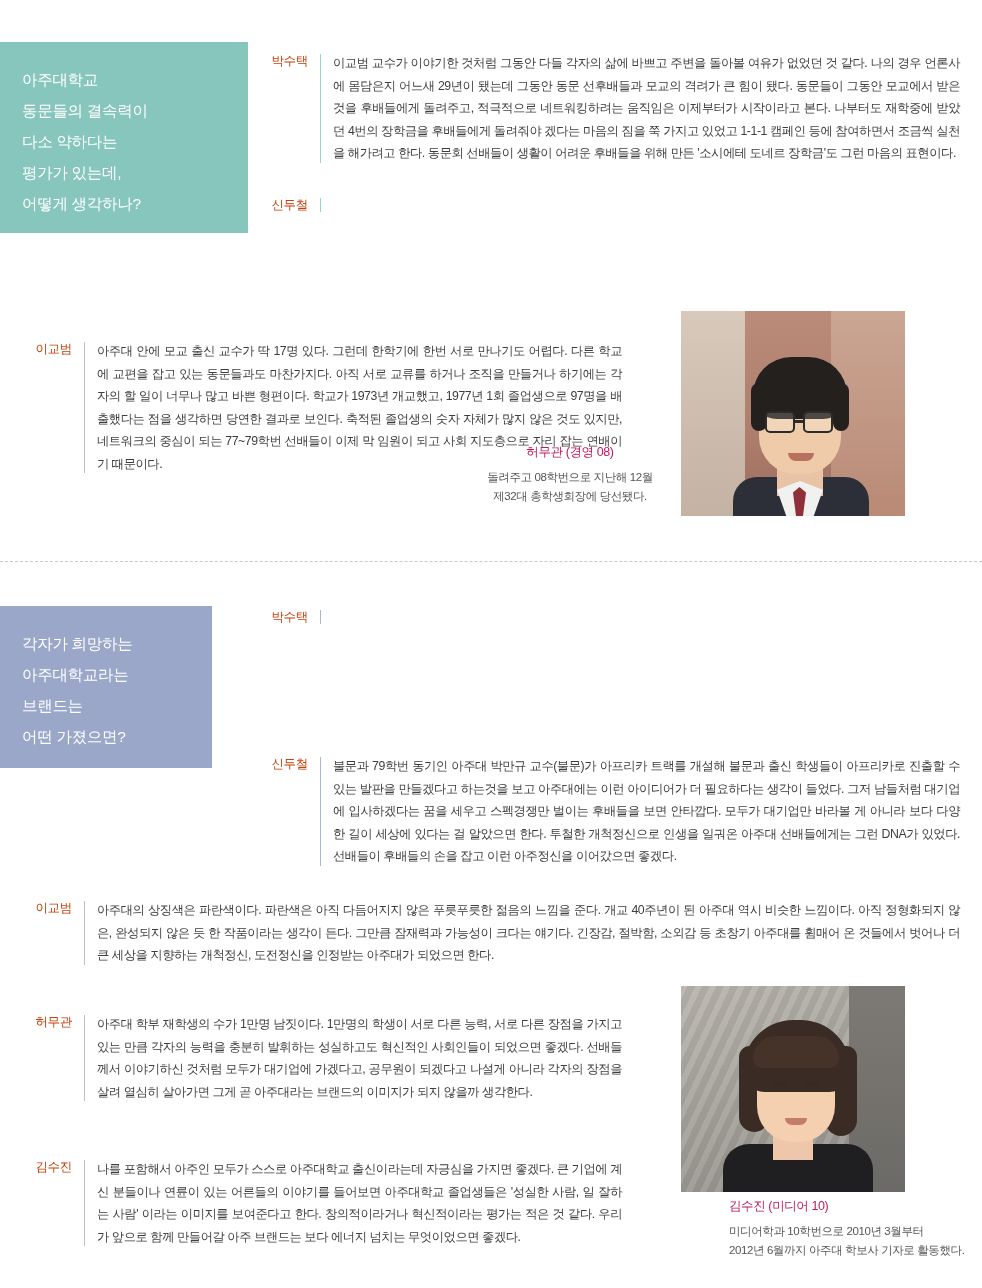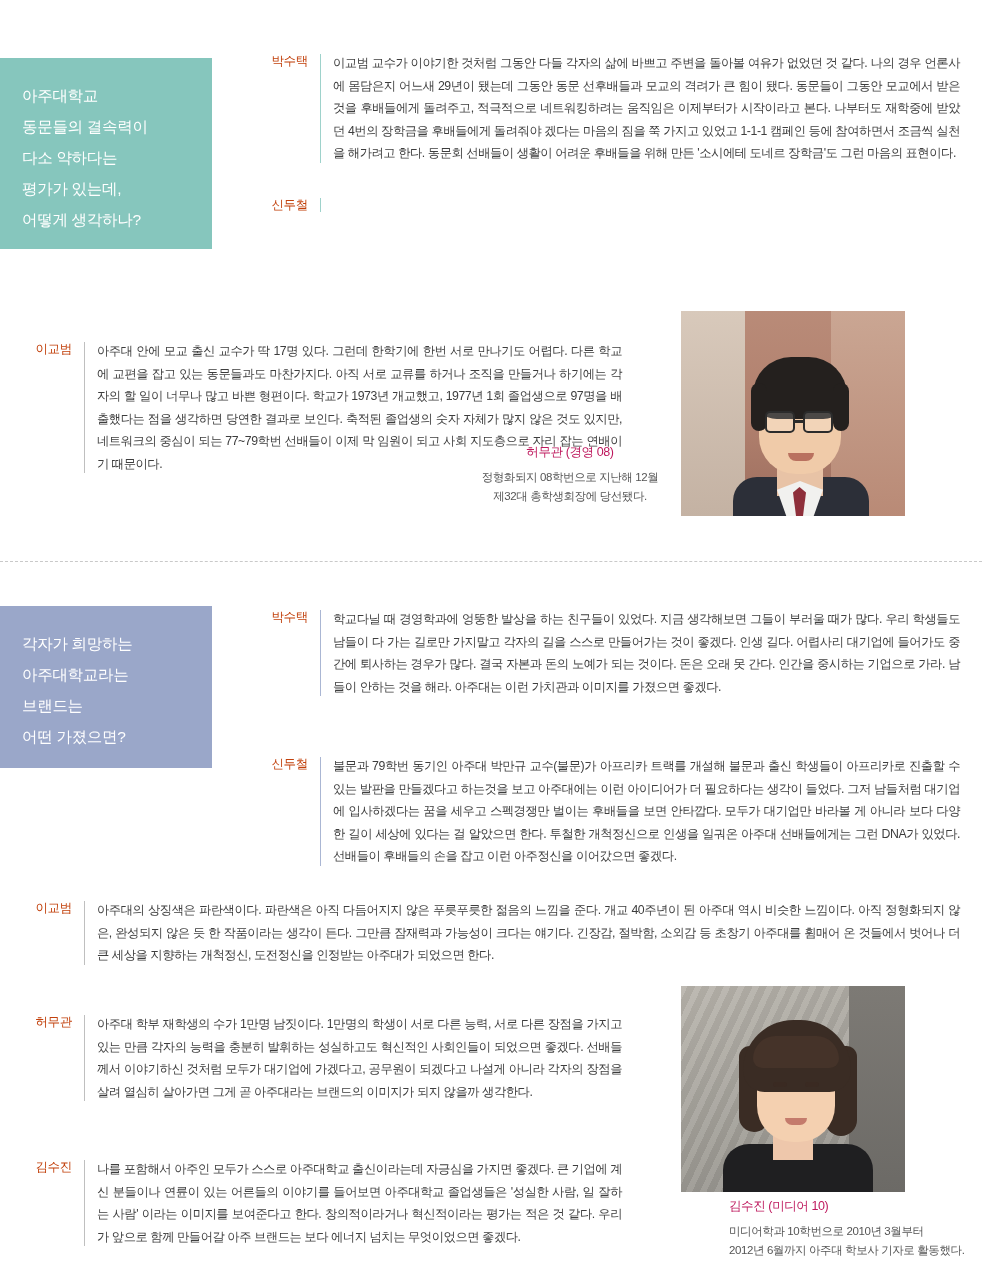--- a/index.html
+++ b/index.html
@@ -131,21 +131,21 @@
   .photo2 .bangs { position:absolute; left:72px; top:50px; width:86px; height:32px; background:#453329; border-radius:44px 44px 18px 18px; }
   .photo2 .eye-l { position:absolute; left:92px; top:96px; width:14px; height:5px; background:#3a2a22; border-radius:4px; }
   .photo2 .eye-r { position:absolute; left:124px; top:96px; width:14px; height:5px; background:#3a2a22; border-radius:4px; }
   .photo2 .mouth { position:absolute; left:104px; top:132px; width:22px; height:7px; background:#c47b6c; border-radius:0 0 12px 12px; }
 </style>
 </head>
 <body>
 
 <div class="section">
 
-  <div class="question-box qbox-teal" style="left:0; top:58px; width:212px; height:191px;">
+  <div class="question-box qbox-teal" style="left:0; top:42px; width:248px; height:191px;">
     <span class="qline">아주대학교</span>
     <span class="qline">동문들의 결속력이</span>
     <span class="qline">다소 약하다는</span>
     <span class="qline">평가가 있는데,</span>
     <span class="qline">어떻게 생각하나?</span>
   </div>
 
   <div class="qa" style="left:250px; top:52px; width:710px;">
     <div class="speaker" style="width:58px;">박수택</div>
     <div class="bar teal"></div>
@@ -176,40 +176,39 @@
     <div class="hair2"></div>
     <div class="hair3"></div>
     <div class="glass-l"></div>
     <div class="glass-r"></div>
     <div class="glass-bridge"></div>
     <div class="mouth"></div>
   </div>
 
   <div class="caption" style="left:460px; top:443px; width:220px;">
     <span class="cap-name">허무관 (경영 08)</span>
-    <span>정형화되지  08학번으로  지난해  12월</span><br>
+    <span>돌려주고  08학번으로  지난해  12월</span><br>
     <span>제32대 총학생회장에 당선됐다.</span>
   </div>
 
   <div class="divider" style="top:561px;"></div>
 </div>
 
 <div class="section">
 
   <div class="question-box qbox-blue" style="left:0; top:606px; width:212px; height:162px;">
     <span class="qline">각자가 희망하는</span>
     <span class="qline">아주대학교라는</span>
     <span class="qline">브랜드는</span>
     <span class="qline">어떤 가졌으면?</span>
   </div>
 
   <div class="qa" style="left:250px; top:608px; width:710px;">
     <div class="speaker" style="width:58px;">박수택</div>
     <div class="bar blue"></div>
-    <div class="answer">학교다닐 때 경영학과에 엉뚱한 발상을 하는 친구들이 있었다. 지금 생각해보면 그들이 부러울 때가 많다. 우리 학생들도 남들이 다 가는 길로만 가지말고 각자의 길을 스스로 만들어가는 것이 좋겠다. 인생 길다. 어렵사리 대기업에 들어가도 중간에 퇴사하는 경우가 많다. 결국 자본과 돈의 노예가 되는 것이다. 돈은 오래 못 간다. 인간을 중시하는 기업으로 가라. 남들이 안하는 것을 해라. 아주대는 이런 가치관과 이미지를 가졌으면 좋겠다.</div>
   </div>
 
   <div class="qa" style="left:250px; top:755px; width:710px;">
     <div class="speaker" style="width:58px;">신두철</div>
     <div class="bar blue"></div>
     <div class="answer">불문과 79학번 동기인 아주대 박만규 교수(불문)가 아프리카 트랙를 개설해 불문과 출신 학생들이 아프리카로 진출할 수 있는 발판을 만들겠다고 하는것을 보고 아주대에는 이런 아이디어가 더 필요하다는 생각이 들었다. 그저 남들처럼 대기업에 입사하겠다는 꿈을 세우고 스펙경쟁만 벌이는 후배들을 보면 안타깝다. 모두가 대기업만 바라볼 게 아니라 보다 다양한 길이 세상에 있다는 걸 알았으면 한다. 투철한 개척정신으로 인생을 일궈온 아주대 선배들에게는 그런 DNA가 있었다. 선배들이 후배들의 손을 잡고 이런 아주정신을 이어갔으면 좋겠다.</div>
   </div>
 
   <div class="qa" style="left:22px; top:899px; width:938px;">
     <div class="speaker" style="width:50px;">이교범</div>

